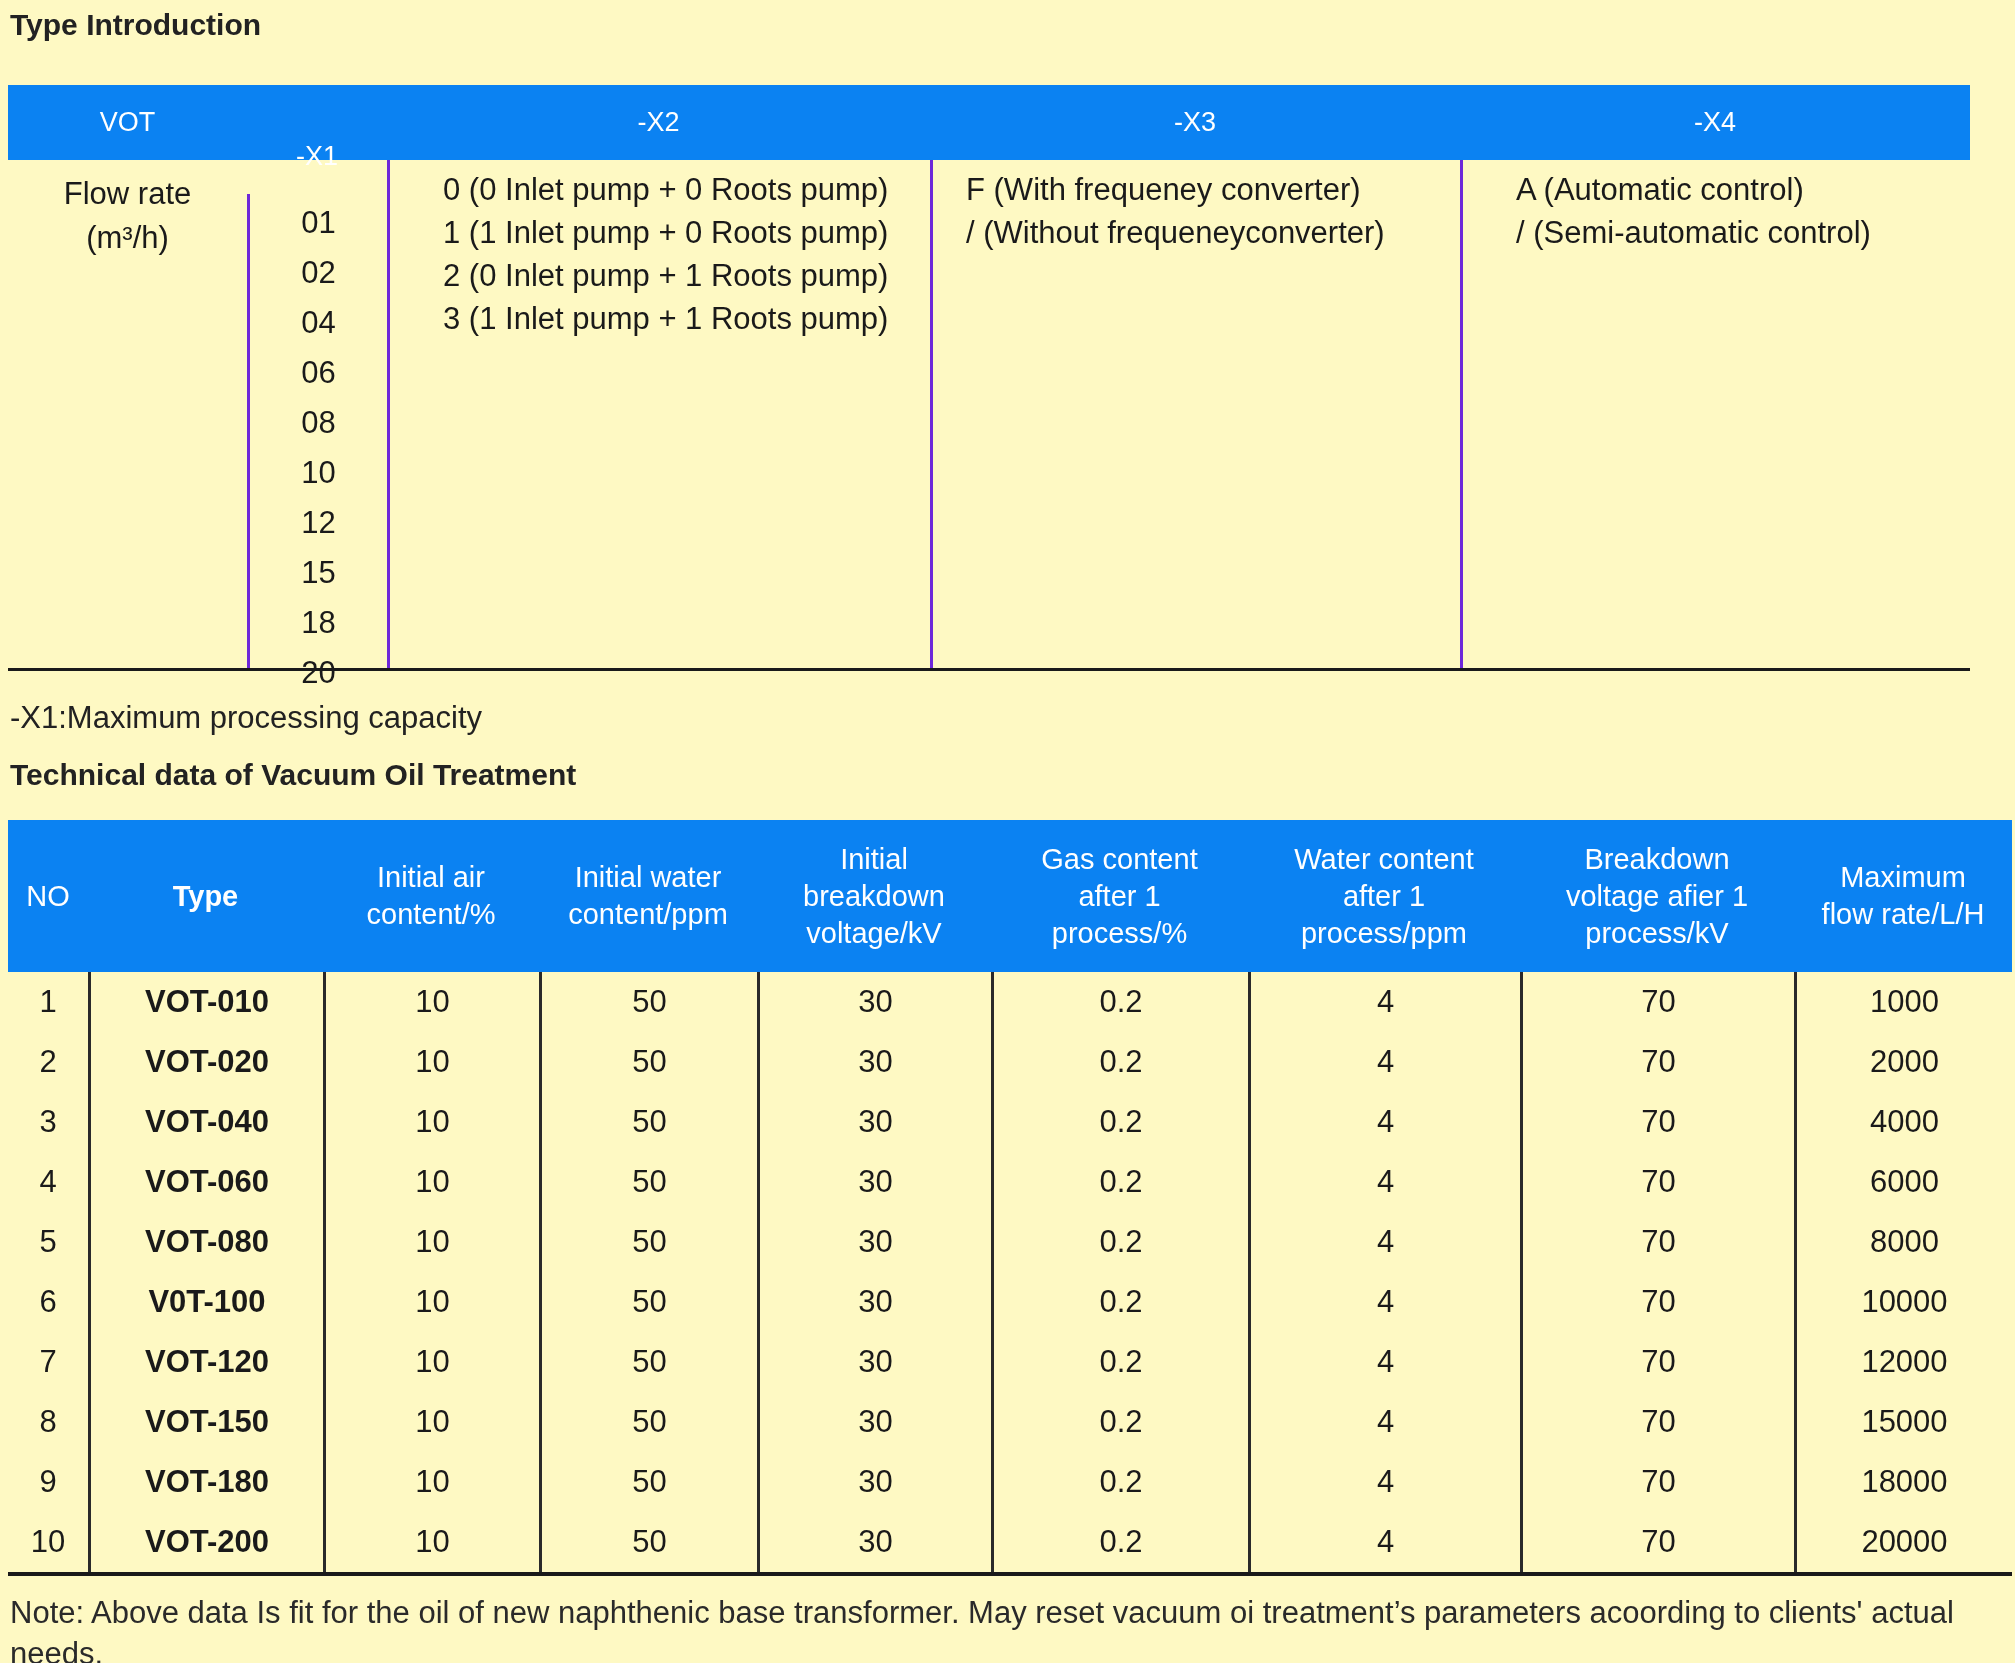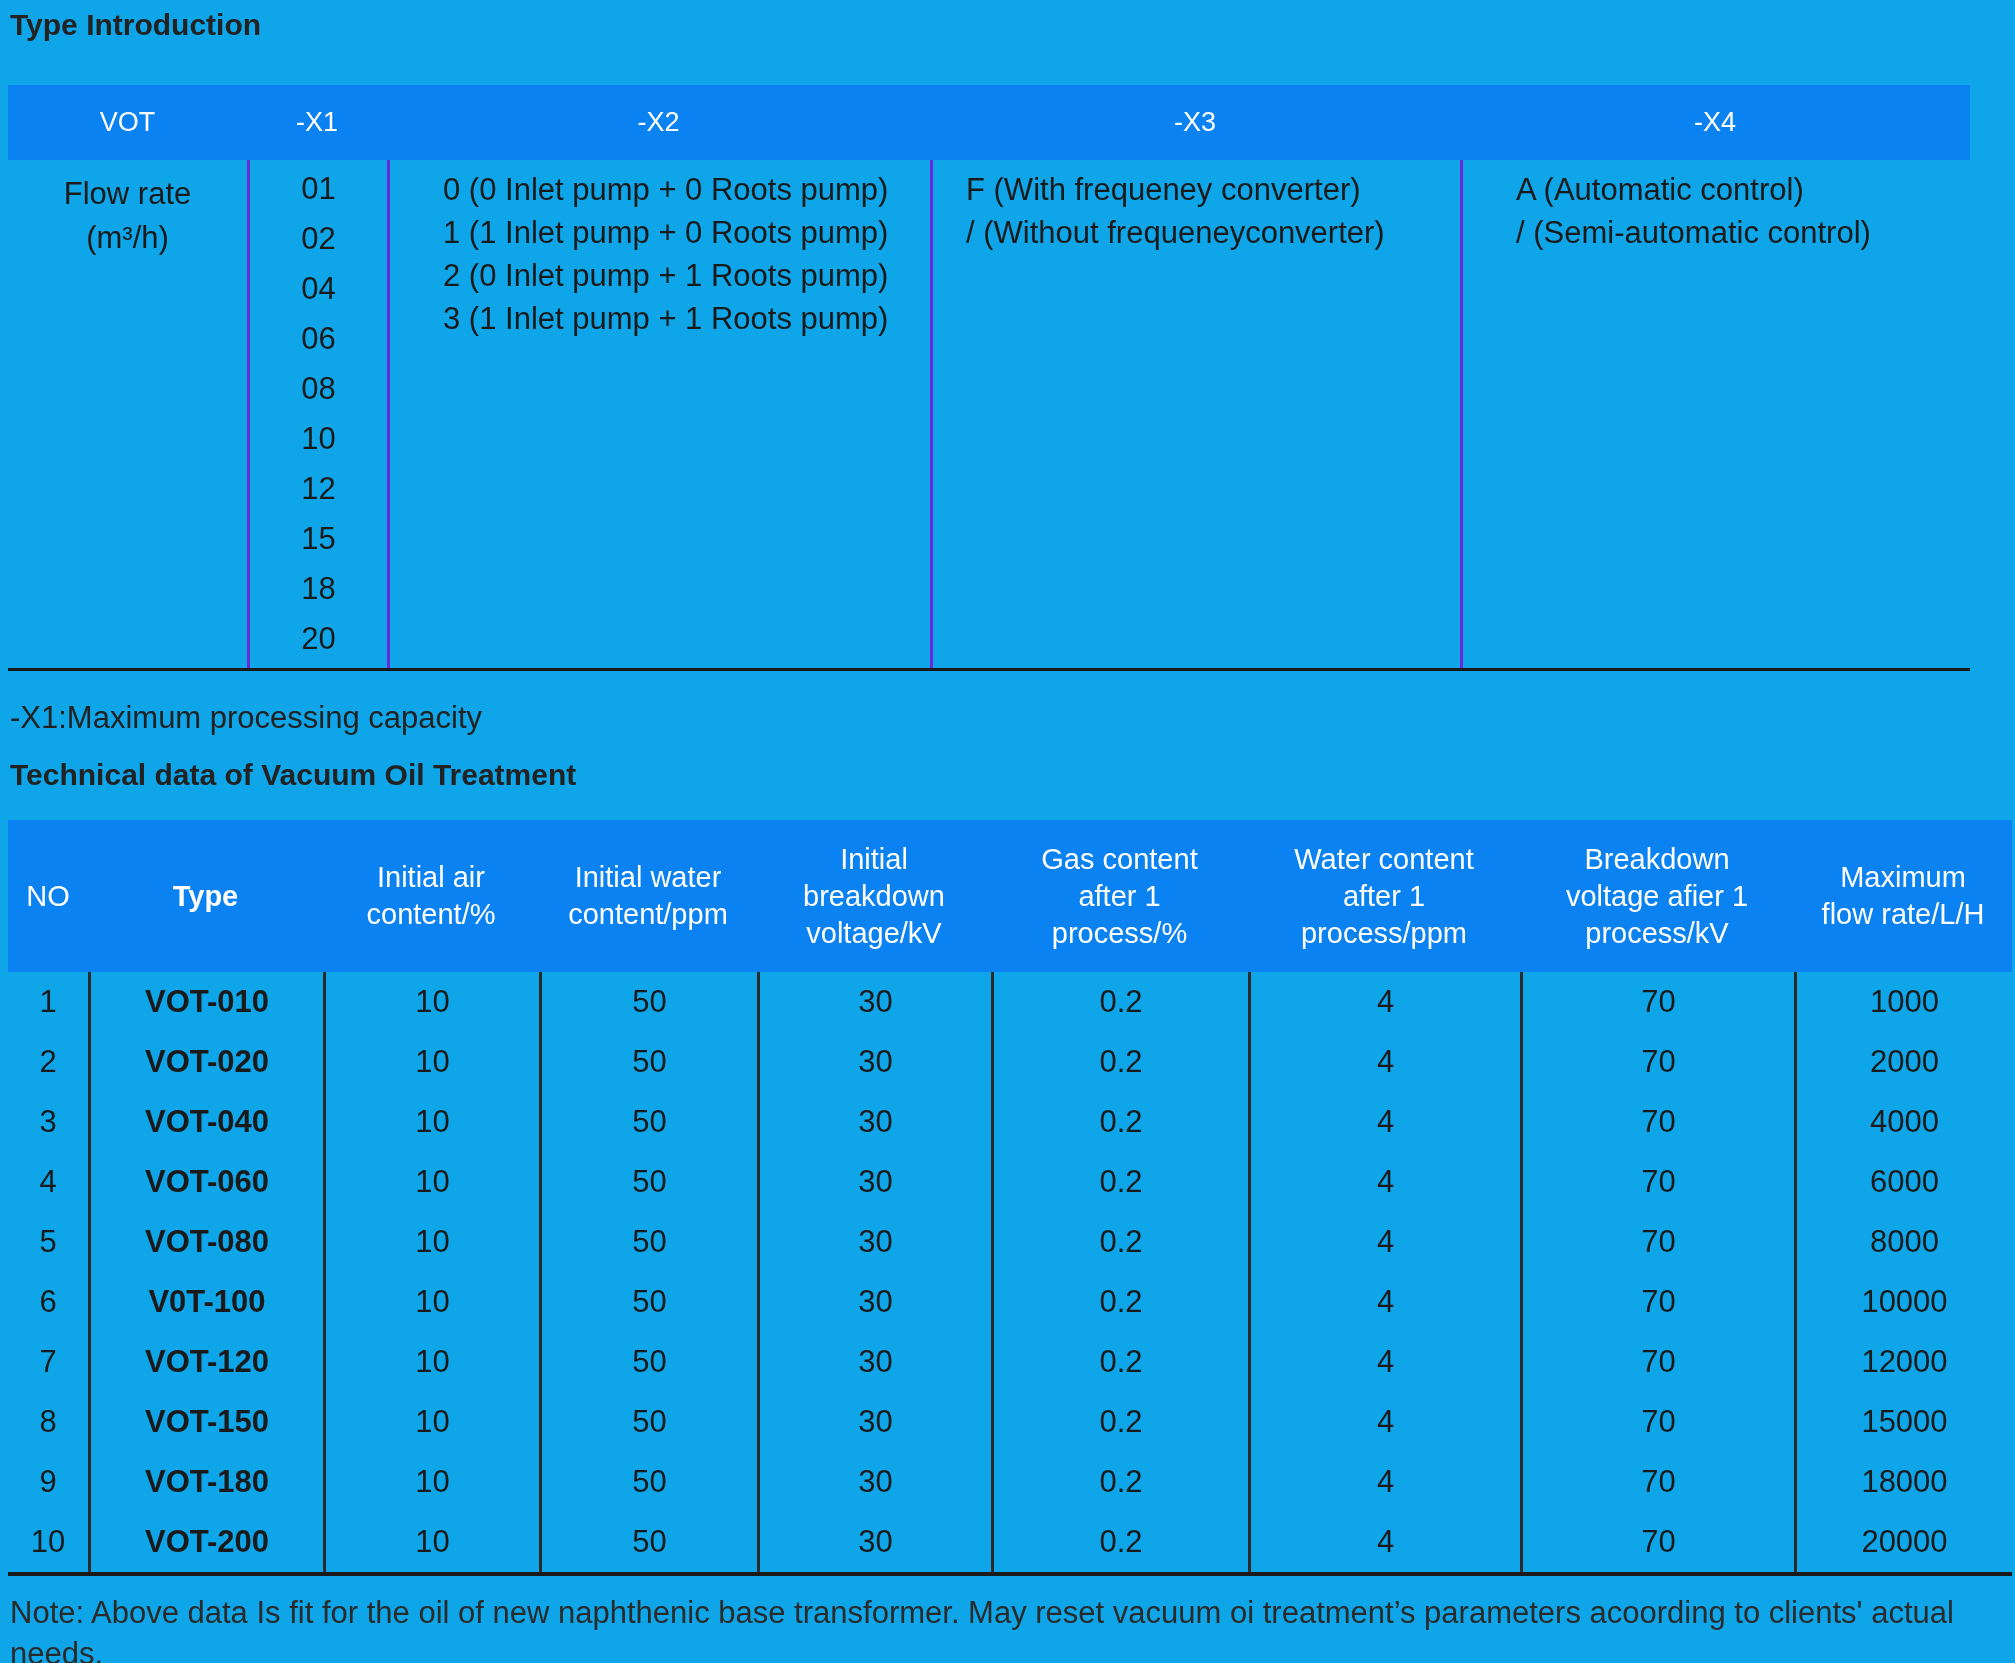--- a/index.html
+++ b/index.html
@@ -1,19 +1,19 @@
 <!DOCTYPE html>
 <html style="--blue: #0b82f2;"><head>
 <meta charset="utf-8">
 <style>
   html,body{margin:0;padding:0;background:#ffffff;}
   #page{
     position:relative;
     width:2015px;height:1663px;
-    background:#0ea5e9;
+    background:#fef9c3;
     font-family:"Liberation Sans","DejaVu Sans",sans-serif;
     color:#1a1a1a;
     overflow:hidden;
   }
   .section-title{
     position:absolute;left:10px;
     font-size:30px;font-weight:bold;color:#222;
   }
   #title1{top:8px;}
   #x1-note{position:absolute;left:10px;top:700px;font-size:31px;font-weight:normal;color:#222;}
@@ -24,21 +24,21 @@
   #table1-header{display:flex;height:75px;background:var(--blue);}
   #table1-header .hcell{
     color:#fff;font-size:27px;line-height:75px;text-align:center;
     box-sizing:border-box;
   }
   #table1-body{
     display:flex;height:508px;border-bottom:3px solid #1a1a1a;justify-content:flex-end;
   }
   #table1-body .bcol{box-sizing:border-box;font-size:31px;}
   #table1-body .bcol + .bcol{border-left:3px solid #6d28d9;}
-  .t1c0{width:239px;} .t1c1{width:140px;} .t1c2{width:543px;}
+  .t1c0{width:239px;} .t1c1{width:140px;margin-top:34px;} .t1c2{width:543px;}
   .t1c3{width:530px;} .t1c4{width:510px;}
   #vot-col{text-align:center;padding-top:12px;line-height:44px;}
   #x1-col{text-align:center;padding-top:4px;line-height:50px;}
   #x2-col{padding:8px 0 0 53px;line-height:43px;}
   #x3-col{padding:8px 0 8px 33px;line-height:43px;}
   #x4-col{padding:8px 0 0 53px;line-height:43px;}
 
   
   #table2{position:absolute;left:8px;top:820px;width:2004px;}
   #table2-header{display:flex;height:152px;background:var(--blue);}

